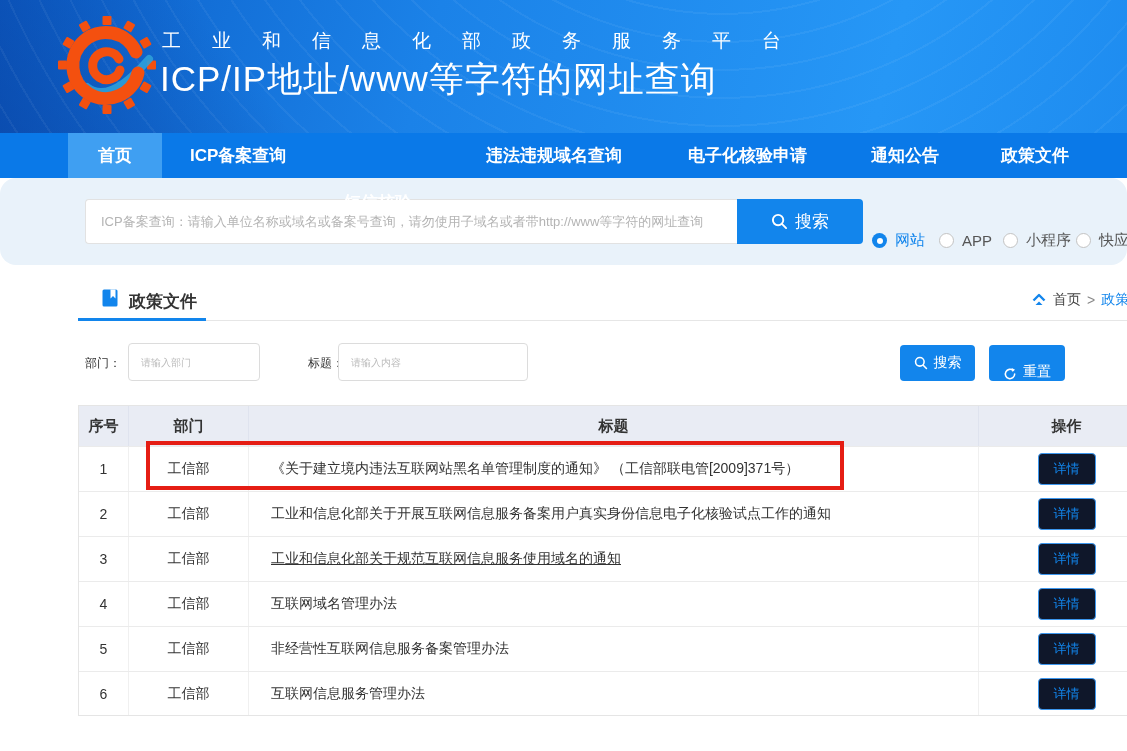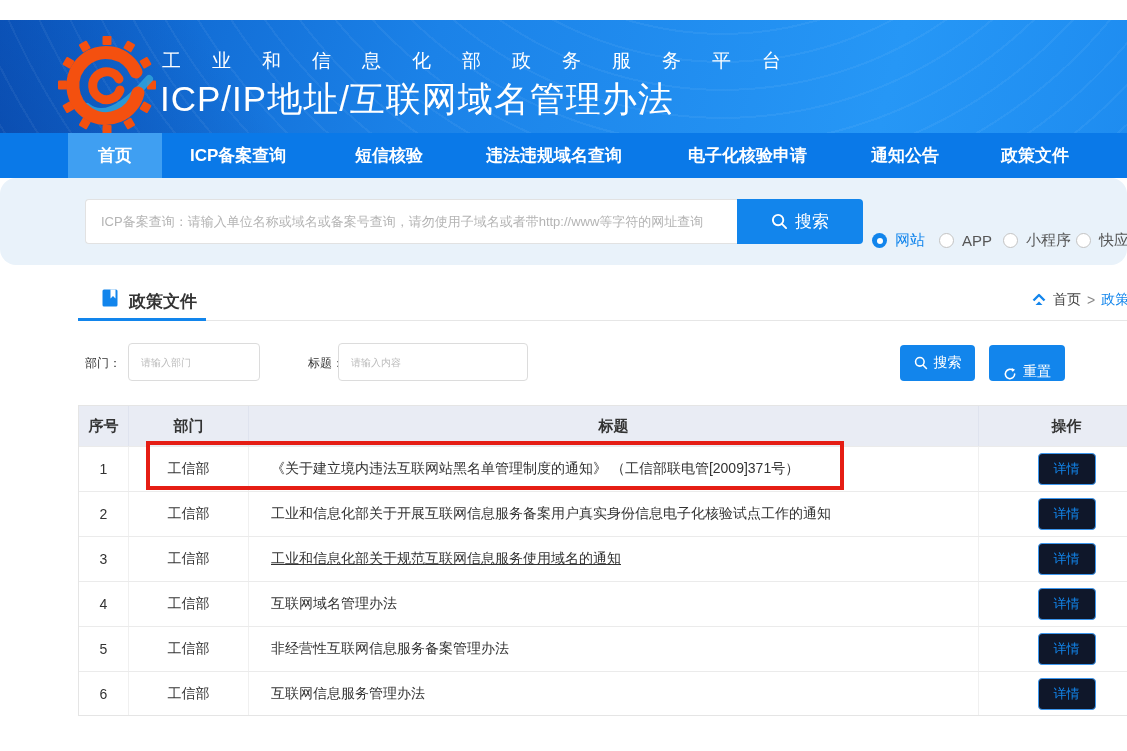--- a/index.html
+++ b/index.html
@@ -6,21 +6,20 @@
   html,body { background:#fff; }
   body {
     width:1127px; height:751px; overflow:hidden; position:relative;
     font-family:"Liberation Sans","DejaVu Sans",sans-serif;
   }
   
   .site-header {
     position:absolute; left:0; top:0; width:1127px; height:133px;
     background:linear-gradient(105deg,#0c5ec8 0%,#1b82e8 38%,#2697f6 78%,#1e8cf0 100%);
     overflow:hidden;
-    margin-top:20px;
   }
   .site-header::before{
     content:""; position:absolute; inset:0;
     background:linear-gradient(55deg, rgba(9,58,150,.5) 0%, rgba(9,58,150,0) 24%);
   }
   .site-header::after{
     content:""; position:absolute; inset:-160px -100px 0 -100px;
     background:repeating-radial-gradient(circle at 62% -55%, rgba(255,255,255,0) 0 26px, rgba(255,255,255,.05) 26px 28px);
   }
   .logo { position:absolute; left:57px; top:15px; width:100px; height:100px; z-index:2; }
@@ -32,21 +31,21 @@
     position:absolute; left:160px; top:56px; z-index:2;
     color:#fff; font-size:35px; letter-spacing:1px; white-space:nowrap; font-weight:500;
   }
   
   .main-nav { position:absolute; left:0; top:133px; width:1127px; height:45px; background:#0a79e8; z-index:3; }
   .nav-item {
     position:absolute; top:0; height:45px; line-height:45px;
     color:#fff; font-size:17px; font-weight:bold; text-decoration:none; white-space:nowrap; cursor:pointer;
   }
   .nav-i0 { left:68px; width:94px; text-align:center; background:#3f9ff2; }
-  .nav-i1 { left:190px; } .nav-i2 { left:355px; } .nav-i3 { left:486px; }
+  .nav-i1 { left:190px; } .nav-i2 { left:344px;margin-top:47px; } .nav-i3 { left:486px; }
   .nav-i4 { left:688px; } .nav-i5 { left:871px; } .nav-i6 { left:1001px; }
   
   .search-band { position:absolute; left:0; top:178px; width:1127px; height:87px; background:#e9f2fa;border-radius:16px; }
   .icp-input {
     position:absolute; left:85px; top:21px; width:652px; height:45px;
     border:1px solid #e2e2e2; border-right:none; border-radius:4px 0 0 4px;
     background:#fff; padding:0 15px; font-size:13px; color:#333; outline:none;
     font-family:inherit;
   }
   .icp-input::placeholder { color:#b4b4b4; }
@@ -134,21 +133,21 @@
       <rect x="45.5" y="1" width="9" height="9" rx="1" transform="rotate(240 50 50)"></rect>
       <rect x="45.5" y="1" width="9" height="9" rx="1" transform="rotate(270 50 50)"></rect>
       <rect x="45.5" y="1" width="9" height="9" rx="1" transform="rotate(300 50 50)"></rect>
       <rect x="45.5" y="1" width="9" height="9" rx="1" transform="rotate(330 50 50)"></rect>
     </g>
     <path d="M30 72 Q52 90 92 44" stroke="#2f9fd8" stroke-width="8" fill="none" stroke-linecap="round" opacity="0.9"></path>
     <path d="M79 37 A 33 33 0 1 0 81 58" stroke="#f4500f" stroke-width="13" fill="none" stroke-linecap="round"></path>
     <path d="M62 44 A 14 14 0 1 0 63 55" stroke="#f4500f" stroke-width="9" fill="none" stroke-linecap="round"></path>
   </svg>
   <div class="platform-title">工业和信息化部政务服务平台</div>
-  <div class="system-title">ICP/IP地址/互联网域名管理办法</div>
+  <div class="system-title">ICP/IP地址/www等字符的网址查询</div>
 </div>
 
 <div class="main-nav">
   <a class="nav-item nav-i0">首页</a>
   <a class="nav-item nav-i1">ICP备案查询</a>
   <a class="nav-item nav-i2">短信核验</a>
   <a class="nav-item nav-i3">违法违规域名查询</a>
   <a class="nav-item nav-i4">电子化核验申请</a>
   <a class="nav-item nav-i5">通知公告</a>
   <a class="nav-item nav-i6">政策文件</a>

